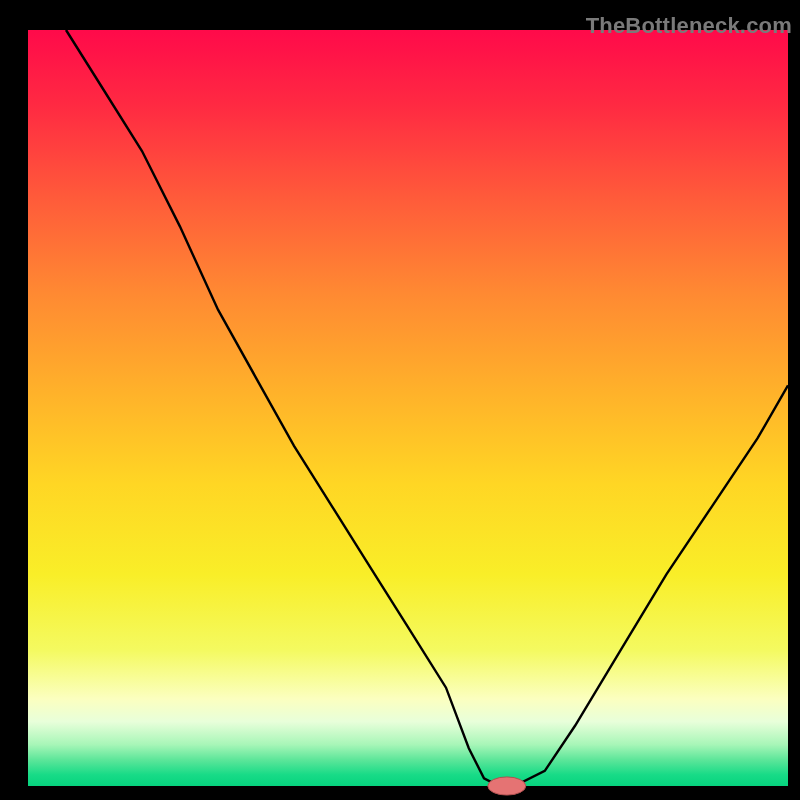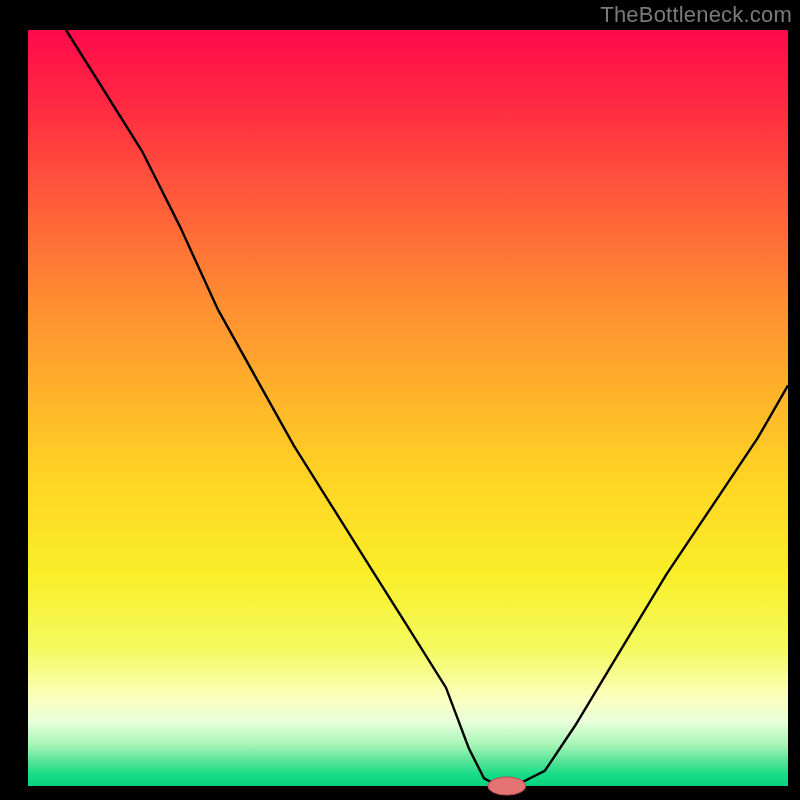--- a/index.html
+++ b/index.html
@@ -11,25 +11,25 @@
     overflow: hidden;
     font-family: Arial, Helvetica, sans-serif;
   }
   .container {
     position: relative;
     width: 800px;
     height: 800px;
   }
   .watermark {
     position: absolute;
-    top: 2px;
+    top: 13px;
     right: 8px;
     color: #7a7a7a;
     font-size: 22px;
-    font-weight: 400;
+    font-weight: 700;
     z-index: 10;
     letter-spacing: 0.2px;
   }
   svg.chart {
     position: absolute;
     left: 0;
     top: 0;
   }
 </style>
 </head>

